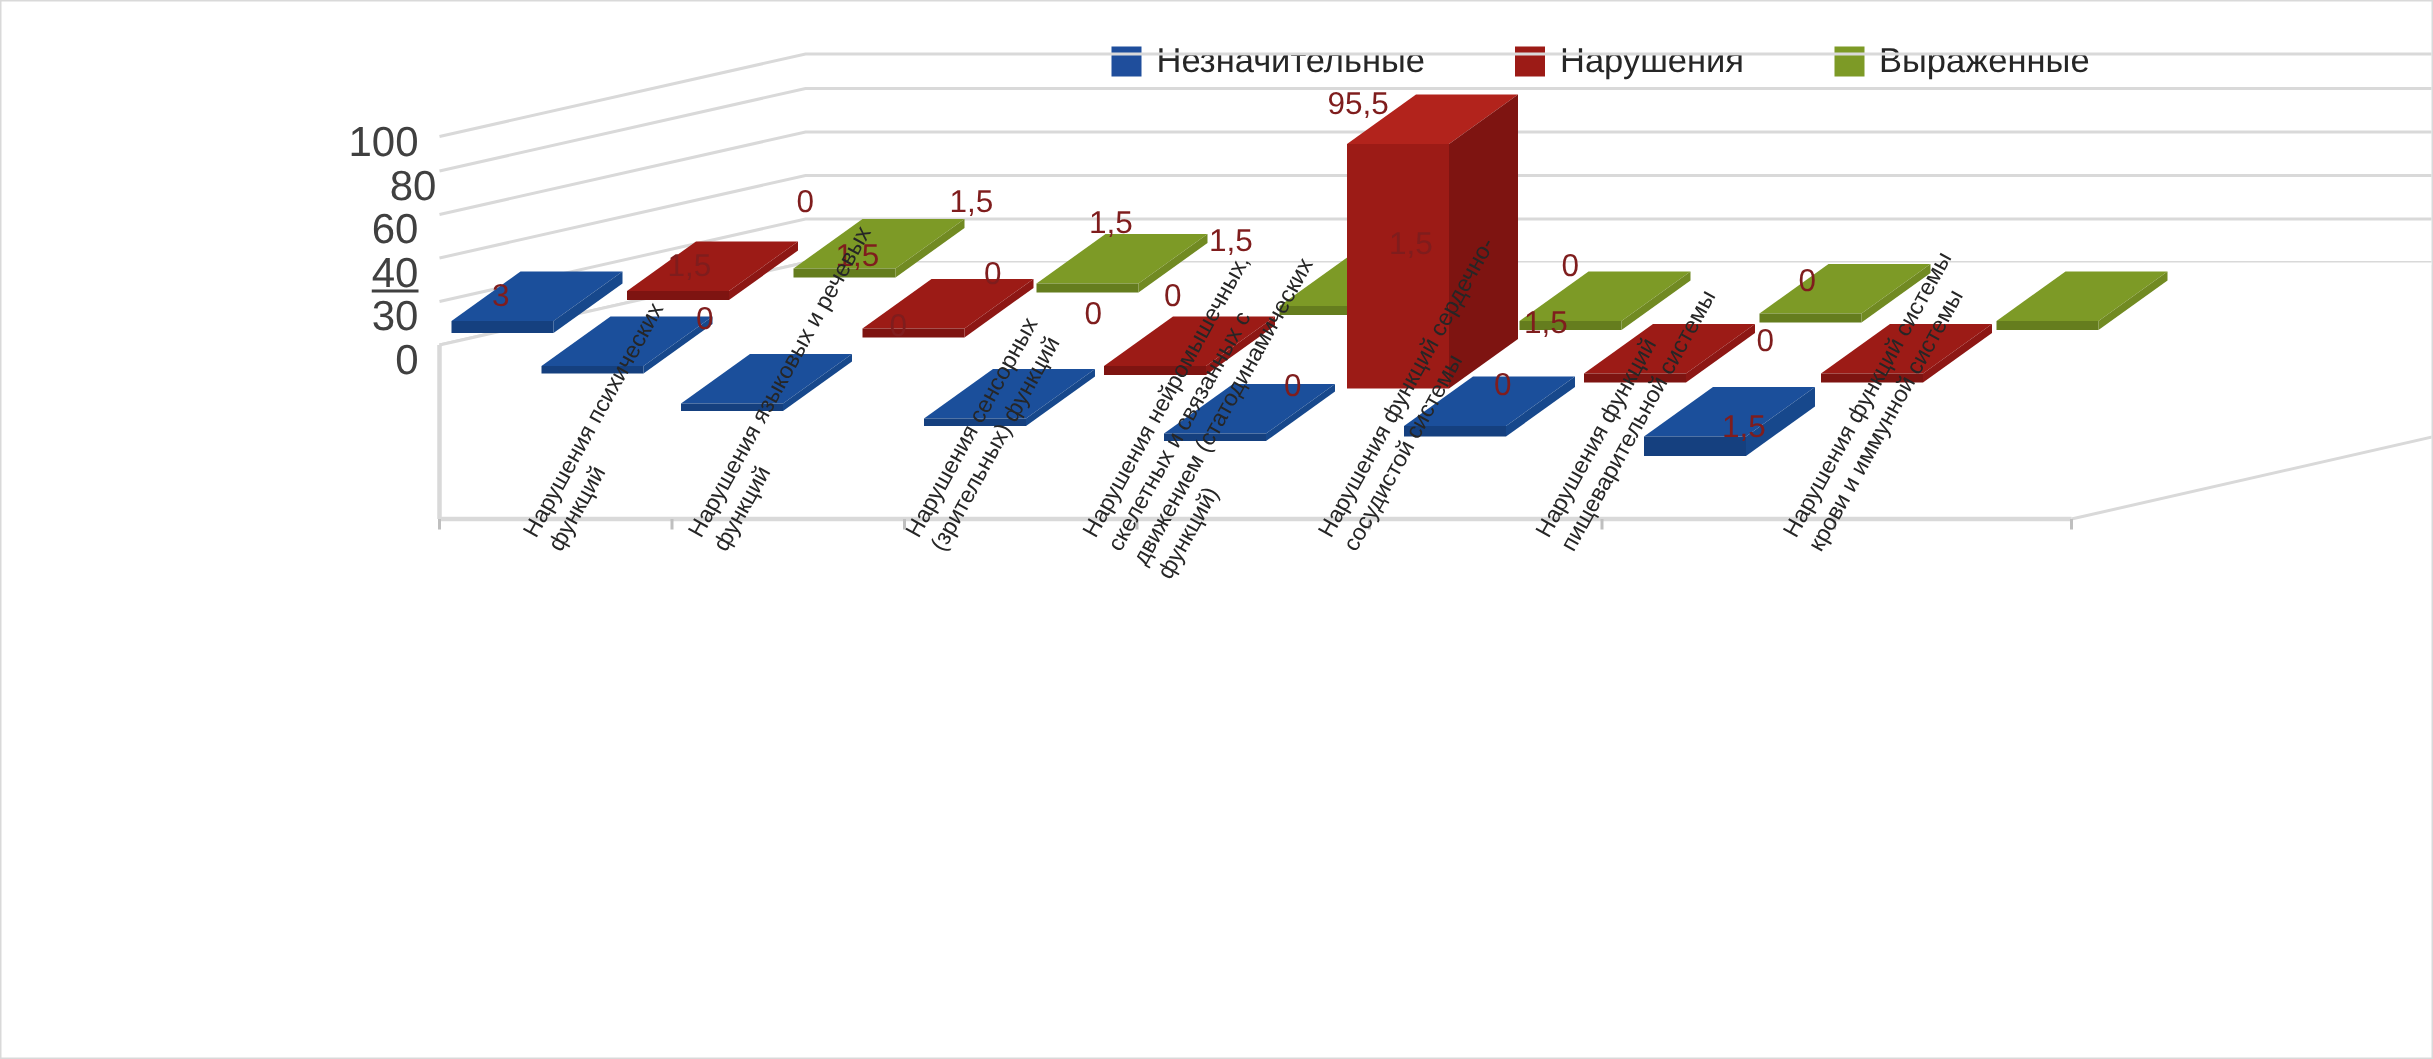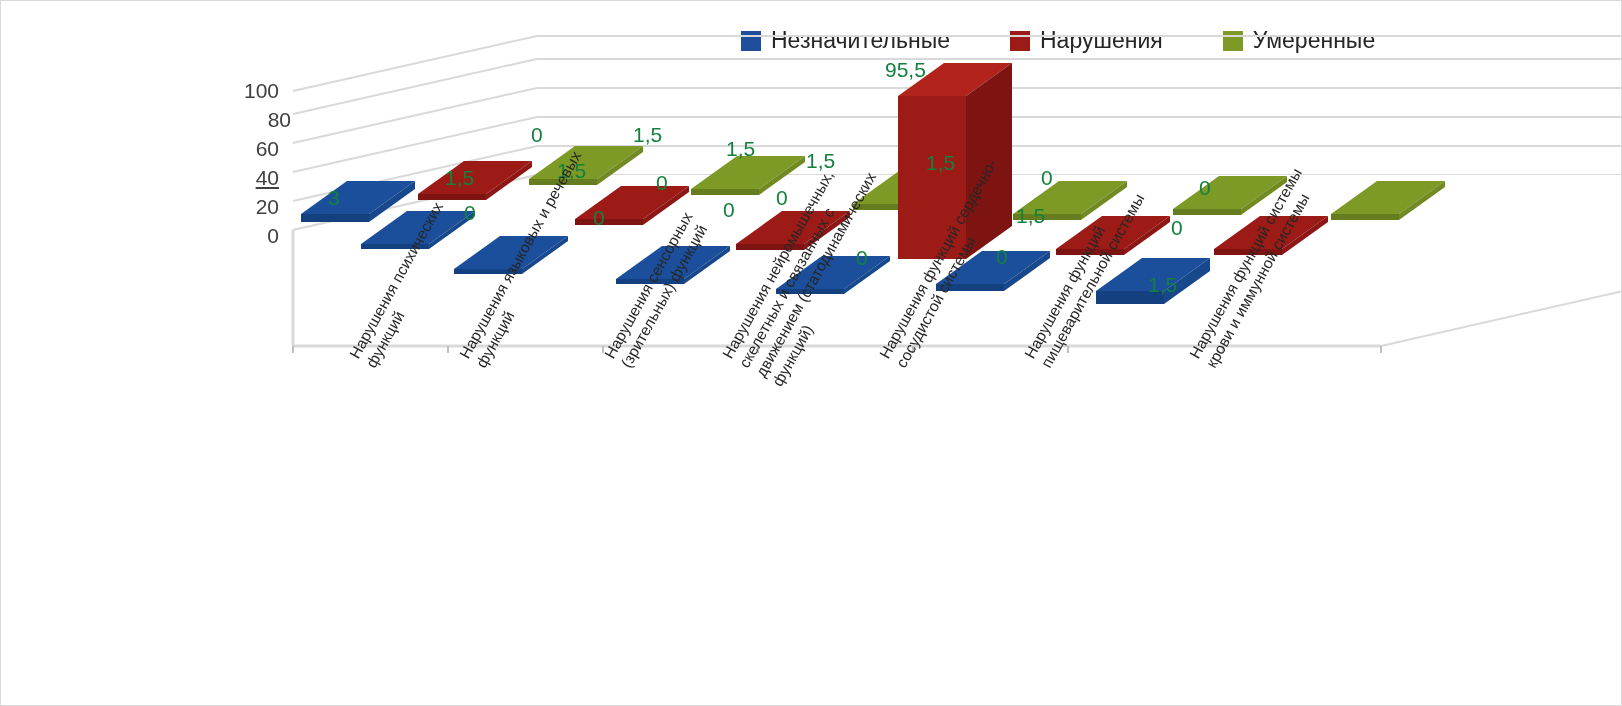--- a/index.html
+++ b/index.html
@@ -54,21 +54,21 @@
     height: 706px;
   }
   svg.plot-svg {
     position: absolute;
     left: 0;
     top: 0;
   }
 
   .axis-tick {
     position: absolute;
-    font-size: 21px;
+    font-size: 28px;
     color: #404040;
     text-align: right;
     width: 80px;
   }
 
   
   .cat-label {
     position: absolute;
     font-size: 15.5px;
     line-height: 1.22;
@@ -76,21 +76,21 @@
     transform-origin: left top;
     transform: rotate(-61deg);
     white-space: pre-line;
     text-align: left;
     width: 330px;
   }
 
   .val-label {
     position: absolute;
     font-size: 21px;
-    color: #15803d;
+    color: #7f1d1d;
     white-space: nowrap;
   }
   .val-label.big {
     font-size: 21px;
   }
 </style>
 </head>
 <body>
 
 <div id="page">
@@ -99,21 +99,21 @@
     <div class="legend-item">
       <span class="legend-swatch" style="background:#1f4e9c"></span>
       <span class="legend-label">Незначительные</span>
     </div>
     <div class="legend-item">
       <span class="legend-swatch" style="background:#9c1b16"></span>
       <span class="legend-label">Нарушения</span>
     </div>
     <div class="legend-item">
       <span class="legend-swatch" style="background:#7d9a26"></span>
-      <span class="legend-label">Умеренные</span>
+      <span class="legend-label">Выраженные</span>
     </div>
   </div>
 
   <div class="plot">
 
     <svg class="plot-svg" width="1622" height="706">
       <defs>
         
       </defs>
 
@@ -264,21 +264,21 @@
         <line x1="1067" y1="345" x2="1067" y2="352" stroke="#bfbfbf" stroke-width="2"></line>
         <line x1="1222" y1="345" x2="1222" y2="352" stroke="#bfbfbf" stroke-width="2"></line>
         <line x1="1380" y1="345" x2="1380" y2="352" stroke="#bfbfbf" stroke-width="2"></line>
       </g>
     </svg>
 
     <div class="axis-tick" style="left:198px; top:78px;">100</div>
     <div class="axis-tick" style="left:210px; top:107px;">80</div>
     <div class="axis-tick" style="left:198px; top:136px;">60</div>
     <div class="axis-tick" style="left:198px; top:165px;text-decoration:underline;">40</div>
-    <div class="axis-tick" style="left:198px; top:194px;">20</div>
+    <div class="axis-tick" style="left:198px; top:194px;">30</div>
     <div class="axis-tick" style="left:198px; top:223px;">0</div>
 
     <div class="val-label" style="left:327px; top:185px;">3</div>
     <div class="val-label" style="left:444px; top:165px;">1,5</div>
     <div class="val-label" style="left:463px; top:200px;">0</div>
 
     <div class="val-label" style="left:530px; top:122px;">0</div>
     <div class="val-label" style="left:556px; top:158px;">1,5</div>
     <div class="val-label" style="left:592px; top:205px;">0</div>
 

